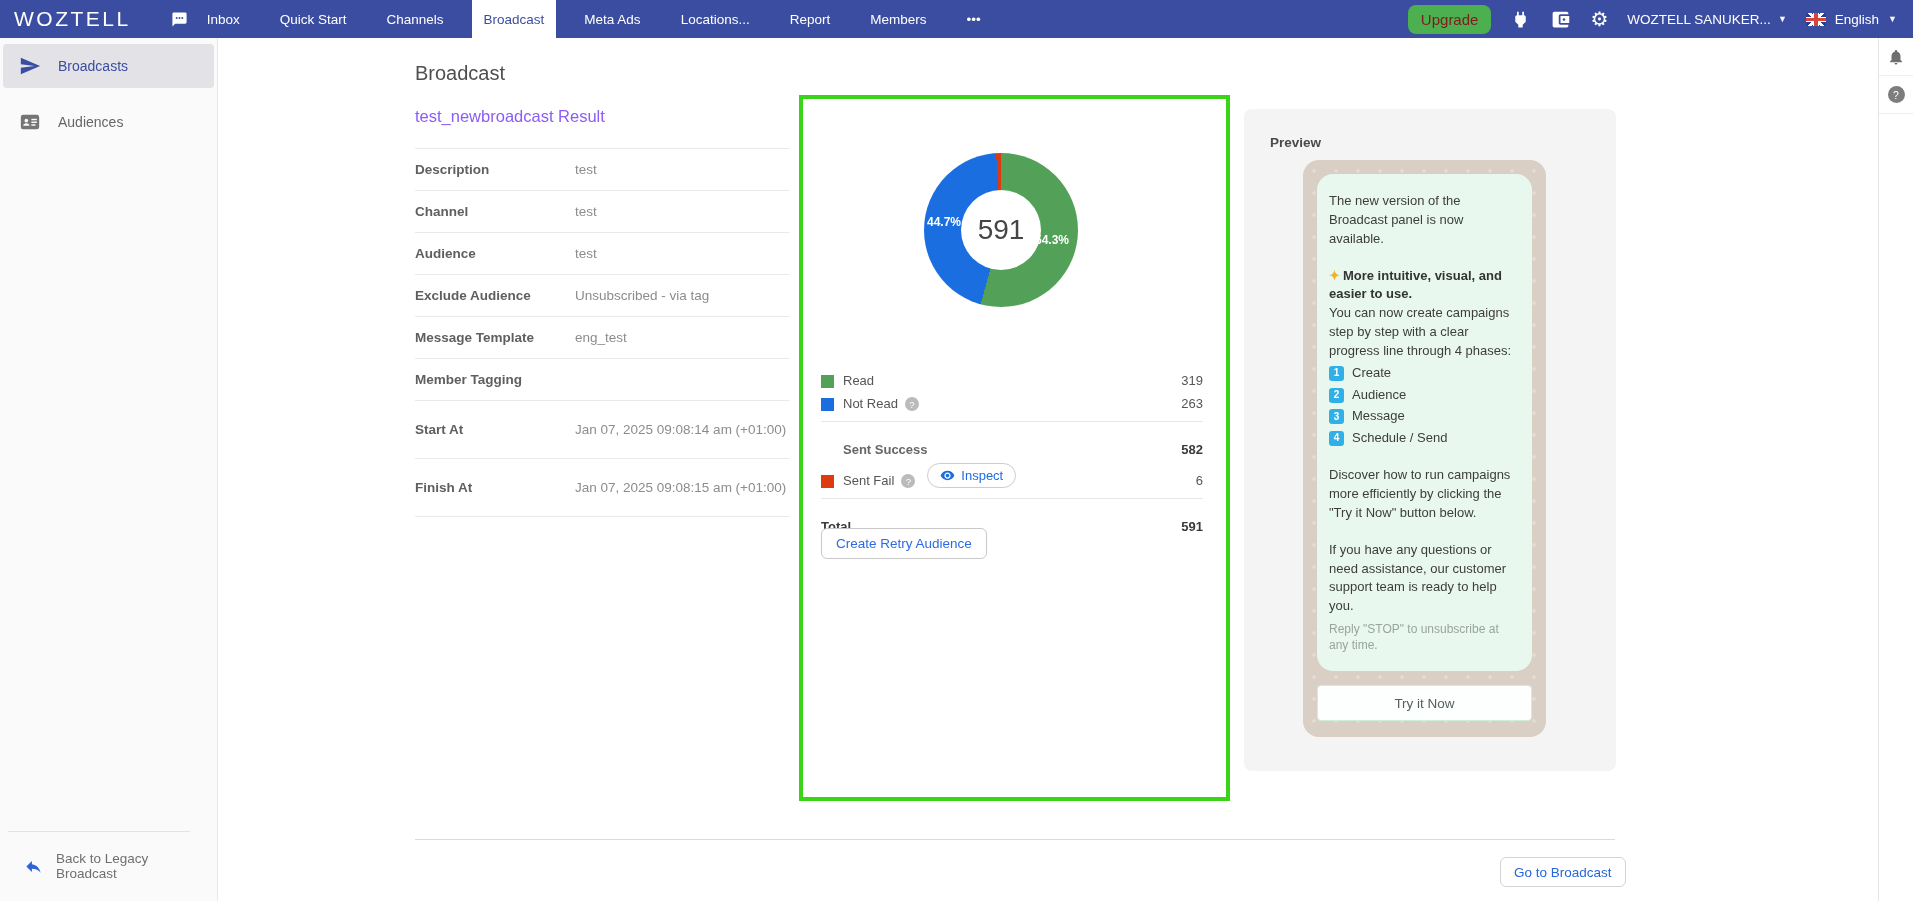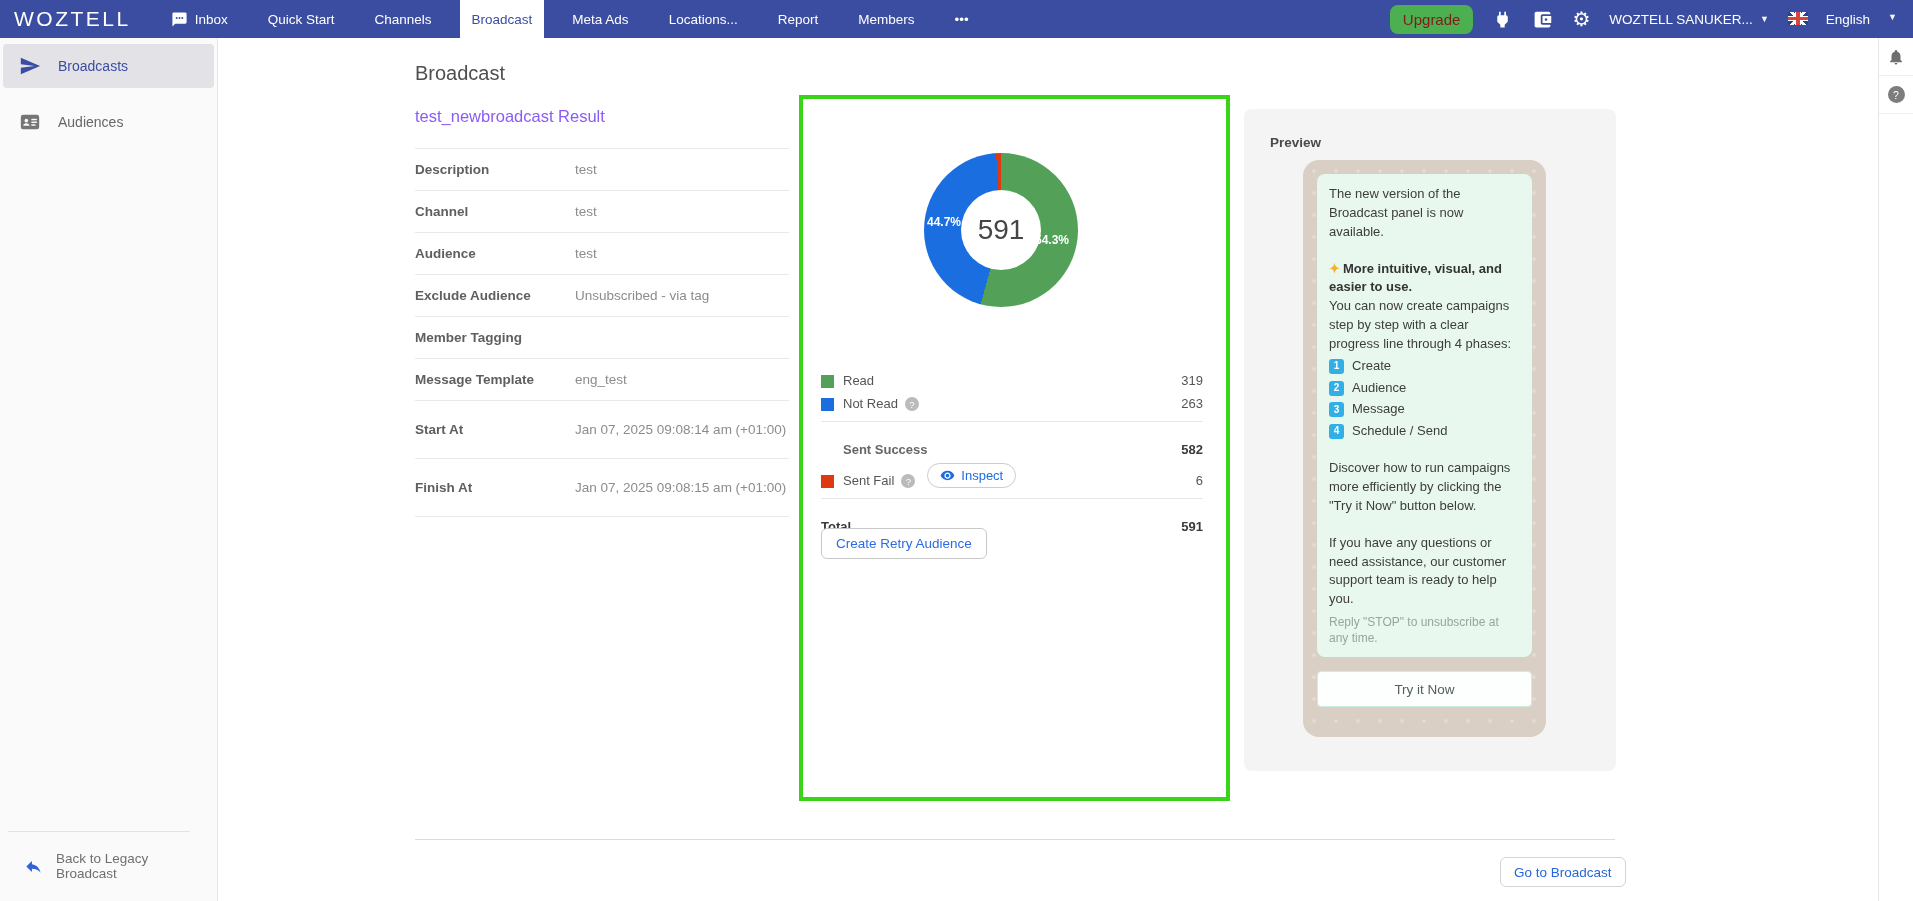--- a/index.html
+++ b/index.html
@@ -4,30 +4,30 @@
 <style>
   *{margin:0;padding:0;box-sizing:border-box}
   html,body{width:1913px;height:901px}
   body{font-family:"Liberation Sans",sans-serif;background:#fff;overflow:hidden;position:relative;font-size:14px;color:#444}
   button{font-family:"Liberation Sans",sans-serif}
 
   
   .topnav{position:absolute;top:0;left:0;width:1913px;height:38px;background:#3b4da0;display:flex;align-items:stretch;color:#fff;z-index:30}
   .logo{font-size:21px;letter-spacing:2.5px;font-weight:300;display:flex;align-items:center;padding:0 28px 0 14px;cursor:pointer}
   .nav-items{display:flex;align-items:stretch;gap:16px}
-  .nav-item{display:flex;align-items:center;gap:7px;padding:0 12px;font-size:13.5px;cursor:pointer;white-space:nowrap}
+  .nav-item{display:flex;align-items:center;gap:19px;padding:0 12px;font-size:13.5px;cursor:pointer;white-space:nowrap}
   .nav-item.active{background:#fff;color:#3b4da0}
   .nav-item svg{width:17px;height:17px}
   .nav-right{margin-left:auto;display:flex;align-items:center;gap:19px;padding-right:16px}
   .upgrade-btn{background:#4caf50;color:#7f1d1d;border:none;border-radius:8px;font-size:15px;padding:6px 13px;cursor:pointer}
   .nav-ic{width:21px;height:21px;fill:#fff;cursor:pointer;display:block}
   .gear{font-size:20px;line-height:1;cursor:pointer}
   .account{display:flex;align-items:center;gap:7px;font-size:13.5px;cursor:pointer;white-space:nowrap}
   .caret{font-size:9px;opacity:.95}
-  .lang{display:flex;gap:18px;font-size:13.5px;cursor:pointer}
+  .lang{display:flex;align-items:center;gap:9px;font-size:13.5px;cursor:pointer}
   .flag{width:20px;height:13px;border-radius:2px;flex:none;background:
     linear-gradient(0deg, transparent 42%, #d8453c 42%, #d8453c 58%, transparent 58%),
     linear-gradient(90deg, transparent 42%, #d8453c 42%, #d8453c 58%, transparent 58%),
     linear-gradient(0deg, transparent 33%, #fff 33%, #fff 67%, transparent 67%),
     linear-gradient(90deg, transparent 33%, #fff 33%, #fff 67%, transparent 67%),
     linear-gradient(45deg, transparent 45%, #fff 45%, #fff 55%, transparent 55%),
     linear-gradient(135deg, transparent 45%, #fff 45%, #fff 55%, transparent 55%),
     #29408e}
 
   
@@ -73,21 +73,21 @@
   .ldiv{height:1px;background:#e7e7e7;margin:10px 0}
   .inspect-btn{display:inline-flex;align-items:center;gap:6px;margin-left:12px;height:25px;padding:0 12px;border:1px solid #ccc;border-radius:14px;background:#fff;color:#1f6ce0;font-size:13px;cursor:pointer}
   .inspect-btn svg{width:15px;height:15px;fill:#1f6ce0}
   .retry-btn{position:absolute;left:18px;top:429px;height:31px;padding:0 14px;border:1px solid #c9c9c9;border-radius:6px;background:#fff;color:#2b6be4;font-size:13.5px;cursor:pointer}
 
   
   .preview-panel{position:absolute;left:1244px;top:109px;width:372px;height:662px;background:#f4f4f5;border-radius:8px}
   .preview-title{position:absolute;left:26px;top:26px;font-size:13.5px;font-weight:bold;color:#4a4a4a}
   .phone{position:absolute;left:59px;top:51px;width:243px;height:577px;background-color:#d9cfc4;border-radius:16px;padding:14px;
     background-image:radial-gradient(rgba(255,255,255,.28) 1.5px, transparent 2px);background-size:22px 22px}
-  .bubble{background:#e9f8ef;border-radius:8px;padding:11px 12px;font-size:13px;color:#3d3d3d;line-height:1.45}
+  .bubble{background:#e9f8ef;border-radius:16px;padding:18px 12px;font-size:13px;color:#3d3d3d;line-height:1.45}
   .bubble p{margin:0}
   .gap{height:18px}
   .bold-line{font-weight:bold;color:#333;line-height:1.45}
   .sparkle{color:#f2b32c;margin-right:3px;font-weight:bold}
   .phase{display:flex;align-items:center;gap:8px;margin-top:3px}
   .badge{width:15px;height:15px;border-radius:3px;background:#31b0e8;color:#fff;font-size:10px;font-weight:bold;display:flex;align-items:center;justify-content:center;flex:none}
   .stop-note{font-size:12px;color:#99a49c;margin-top:6px;line-height:1.3}
   .cta-btn{margin-top:14px;width:100%;height:36px;background:#fcfffd;border:1px solid #cdeeda;border-radius:4px;display:flex;align-items:center;justify-content:center;font-size:13.5px;color:#55605a;cursor:pointer}
 
   
@@ -204,26 +204,26 @@
     </div>
   <div class="drow">
       <div class="dlabel">Audience</div>
       <div class="dvalue">test</div>
     </div>
   <div class="drow">
       <div class="dlabel">Exclude Audience</div>
       <div class="dvalue">Unsubscribed - via tag</div>
     </div>
   <div class="drow">
+      <div class="dlabel">Message Template</div>
+      <div class="dvalue">eng_test</div>
+    </div>
+  <div class="drow">
       <div class="dlabel">Member Tagging</div>
       <div class="dvalue"></div>
-    </div>
-  <div class="drow">
-      <div class="dlabel">Message Template</div>
-      <div class="dvalue">eng_test</div>
     </div>
   <div class="drow tall">
       <div class="dlabel">Start At</div>
       <div class="dvalue">Jan 07, 2025 09:08:14 am (+01:00)</div>
     </div>
   <div class="drow tall">
       <div class="dlabel">Finish At</div>
       <div class="dvalue">Jan 07, 2025 09:08:15 am (+01:00)</div>
     </div>
 </div>

